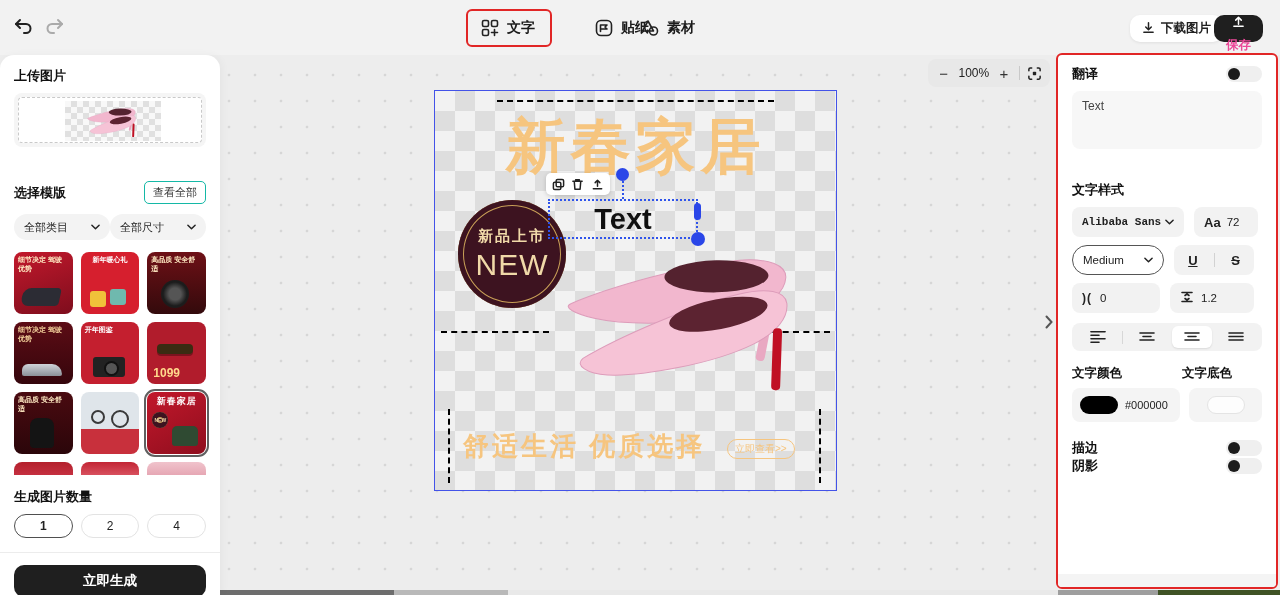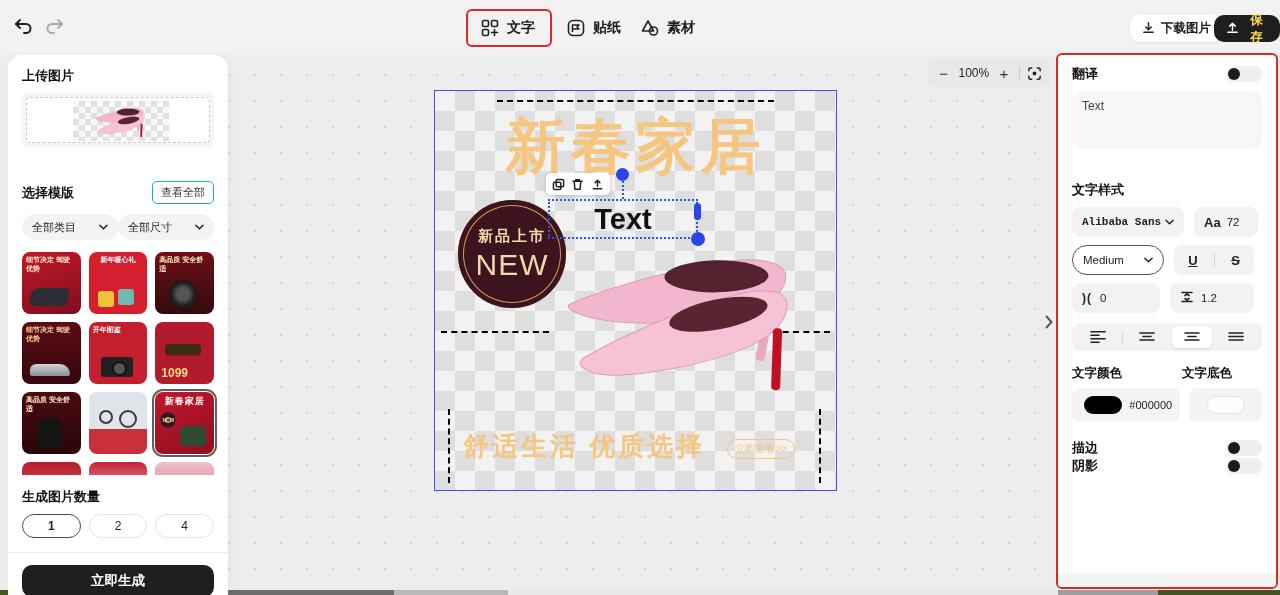--- a/index.html
+++ b/index.html
@@ -14,24 +14,24 @@
     background:#f2f2f2; }
   .icon-btn { position:absolute; width:26px; height:26px; display:flex;
     align-items:center; justify-content:center; cursor:pointer; background:none; border:none; }
   .tool-btn { position:absolute; top:12px; height:32px; display:flex; align-items:center;
     gap:7px; background:none; border:none; font-size:14px; font-weight:600; color:#1a1a1a; cursor:pointer; }
   .tool-btn svg { display:block; }
   .anno-box { position:absolute; border:2px solid #e12626; border-radius:6px; pointer-events:none; z-index:50; }
   .pill-btn { position:absolute; top:15px; height:27px; display:flex; align-items:center; gap:6px;
     border-radius:10px; font-size:12.5px; font-weight:600; padding:0 12px; border:none; cursor:pointer; }
   .dl-btn { left:1130px; background:#ffffff; color:#222; box-shadow:0 1px 3px rgba(0,0,0,.08); }
-  .sv-btn { left:1214px; background:#1f1f1f; color:#fde047; }
+  .sv-btn { left:1214px; background:#1f1f1f; color:#ec4899;flex-direction:column; }
 
   
-  .left-panel { position:absolute; left:8px; top:55px; width:220px; height:540px;
+  .left-panel { position:absolute; left:0; top:55px; width:220px; height:540px;
     background:#ffffff; border-radius:14px 14px 0 0; padding:12px 14px 0 14px;
     box-shadow:2px 0 8px rgba(0,0,0,.04); z-index:5; }
   .sec-title { font-size:13px; font-weight:700; color:#111; }
   .upload-card { margin-top:8px; height:54px; background:#f5f5f5; border-radius:8px; padding:4px; cursor:pointer; }
   .upload-inner { position:relative; width:100%; height:100%; background:#fff;
     border:1px dashed #c9c9c9; border-radius:4px; overflow:hidden; }
   .upload-checker { position:absolute; left:46px; top:3px; width:96px; height:40px;
     background:repeating-conic-gradient(#e0e0e0 0% 25%, #f8f8f8 0% 50%); background-size:12px 12px; }
   .upload-inner svg { position:absolute; left:38px; top:1px; width:112px; height:44px; }
   .tmpl-head { margin-top:34px; display:flex; align-items:center; justify-content:space-between; }
@@ -170,21 +170,21 @@
   .align-row { margin-top:10px; background:#f2f2f2; border-radius:8px; height:28px; display:flex;
     align-items:center; justify-content:space-around; padding:0 4px; }
   .align-btn { width:40px; height:22px; border:none; background:none; border-radius:6px;
     display:flex; align-items:center; justify-content:center; cursor:pointer; }
   .align-btn.selected { background:#fff; box-shadow:0 1px 2px rgba(0,0,0,.1); }
   .align-div { width:1px; height:13px; background:#d7d7d7; }
   .color-labels { margin-top:14px; display:flex; }
   .color-labels .rp-label-sm:first-child { width:110px; }
   .swatch-row { margin-top:6px; display:flex; gap:9px; }
   .swatch-ctl { background:#f4f4f4; border:none; border-radius:8px; height:34px; display:flex;
-    align-items:center; gap:7px; padding:0 8px; cursor:pointer;justify-content:flex-end; }
+    align-items:center; gap:7px; padding:0 8px; cursor:pointer; }
   .swatch-ctl.text-color { width:110px; }
   .swatch-ctl.bg-color { width:74px; justify-content:center; }
   .swatch { width:38px; height:18px; border-radius:9px; }
   .swatch.black { background:#000; }
   .swatch.empty { background:#fdfdfd; border:1px solid #e4e4e4; }
   .hex { font-size:11px; color:#222; }
   .stroke-row { margin-top:17px; }
   .shadow-row { margin-top:0; }
   .rp-footer { position:absolute; left:0; right:0; bottom:0; height:13px; background:#f4f4f4;
     border-radius:0 0 4px 4px; }
@@ -242,21 +242,21 @@
         <svg width="20" height="20" viewBox="0 0 20 20">
             <rect class="stk" x="2.5" y="2.5" width="6" height="6" rx="1.5"></rect>
             <rect class="stk" x="11.5" y="2.5" width="6" height="6" rx="1.5"></rect>
             <rect class="stk" x="2.5" y="11.5" width="6" height="6" rx="1.5"></rect>
             <path class="stk" d="M14.5 11.5 v6 M11.5 14.5 h6"></path>
           </svg>
       </span>
       <span>文字</span>
     </button>
 
-    <button class="tool-btn" style="left:566px;">
+    <button class="tool-btn" style="left:594px;">
       <span>
         <svg width="20" height="20" viewBox="0 0 20 20">
             <rect class="stk" x="2.5" y="2.5" width="15" height="15" rx="4.5"></rect>
             <path class="stk" d="M6.5 7 H13 L11 9 L13 11 H6.5 Z M6.5 7 V13.5"></path>
           </svg>
       </span>
       <span>贴纸</span>
     </button>
 
     <button class="tool-btn" style="left:640px;">

